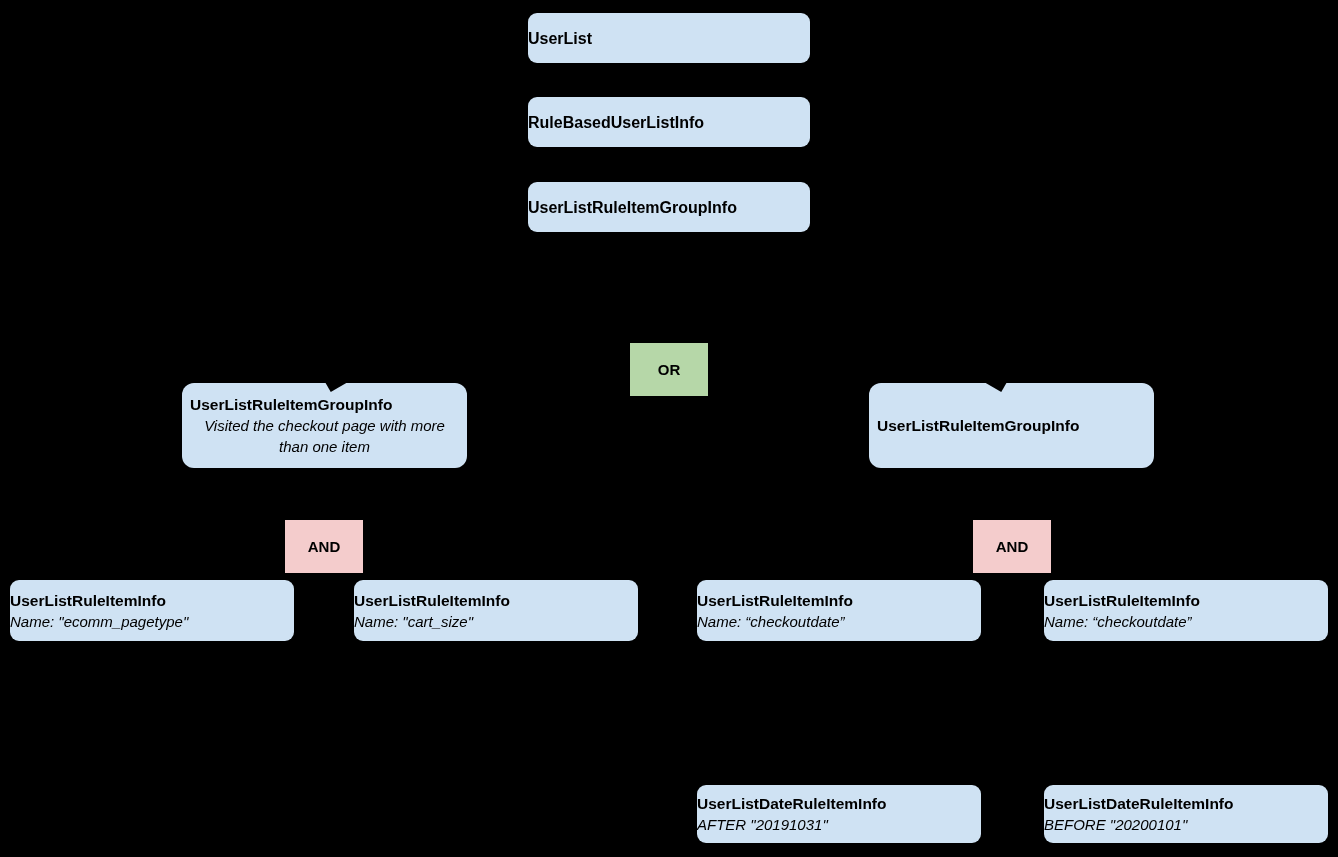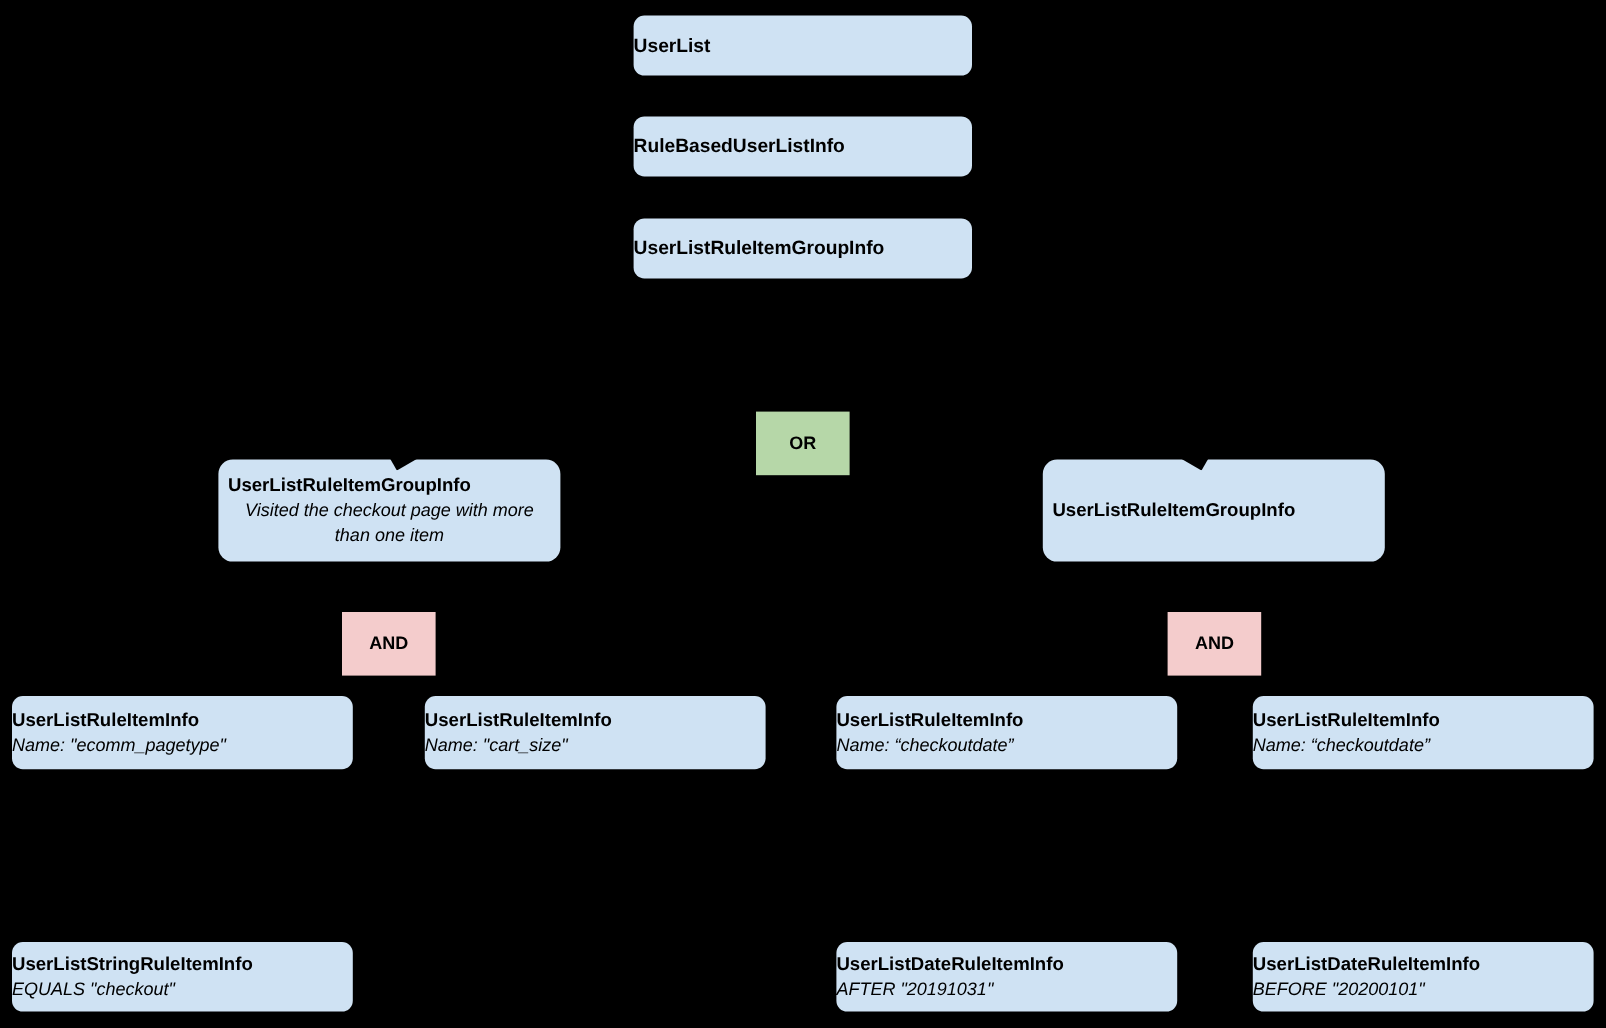--- a/index.html
+++ b/index.html
@@ -36,21 +36,21 @@
   .subtitle{font-style:italic;font-size:15px;}
   .op{
     position:absolute;
     display:flex;align-items:center;justify-content:center;
     font-weight:bold;font-size:15px;
     width:78px;height:53px;
     border-radius:0;
     text-align:center;
   }
   .op.or{background:var(--green);}
-  .op.and{background:var(--pink);}
+  .op.and{background:var(--pink);margin-top:10px;}
   .item{width:284px;height:61px;top:580px;}
   .leaf{width:284px;height:58px;top:785px;}
   .arrowhead{
     position:absolute;
     background:var(--bg);
   }
   .ah-left{left:325px;top:382px;width:23px;height:10px;clip-path:polygon(0 0,100% 0,25% 100%);}
   .ah-right{left:984px;top:382px;width:23px;height:10px;clip-path:polygon(0 0,100% 0,75% 100%);}
   .ah-up{left:662px;top:310px;width:14px;height:7px;clip-path:polygon(0 100%,100% 100%,50% 0);}
 </style>
@@ -102,24 +102,20 @@
   </div>
   <div class="box item" style="left:697px">
     <span class="title">UserListRuleItemInfo</span>
     <span class="subtitle">Name: “checkoutdate”</span>
   </div>
   <div class="box item" style="left:1044px">
     <span class="title">UserListRuleItemInfo</span>
     <span class="subtitle">Name: “checkoutdate”</span>
   </div>
 
-  <div class="box leaf" style="left:10px">
-    <span class="title">UserListStringRuleItemInfo</span>
-    <span class="subtitle">EQUALS "checkout"</span>
-  </div>
   <div class="box leaf" style="left:697px">
     <span class="title">UserListDateRuleItemInfo</span>
     <span class="subtitle">AFTER "20191031"</span>
   </div>
   <div class="box leaf" style="left:1044px">
     <span class="title">UserListDateRuleItemInfo</span>
     <span class="subtitle">BEFORE "20200101"</span>
   </div>
 
 </div>

